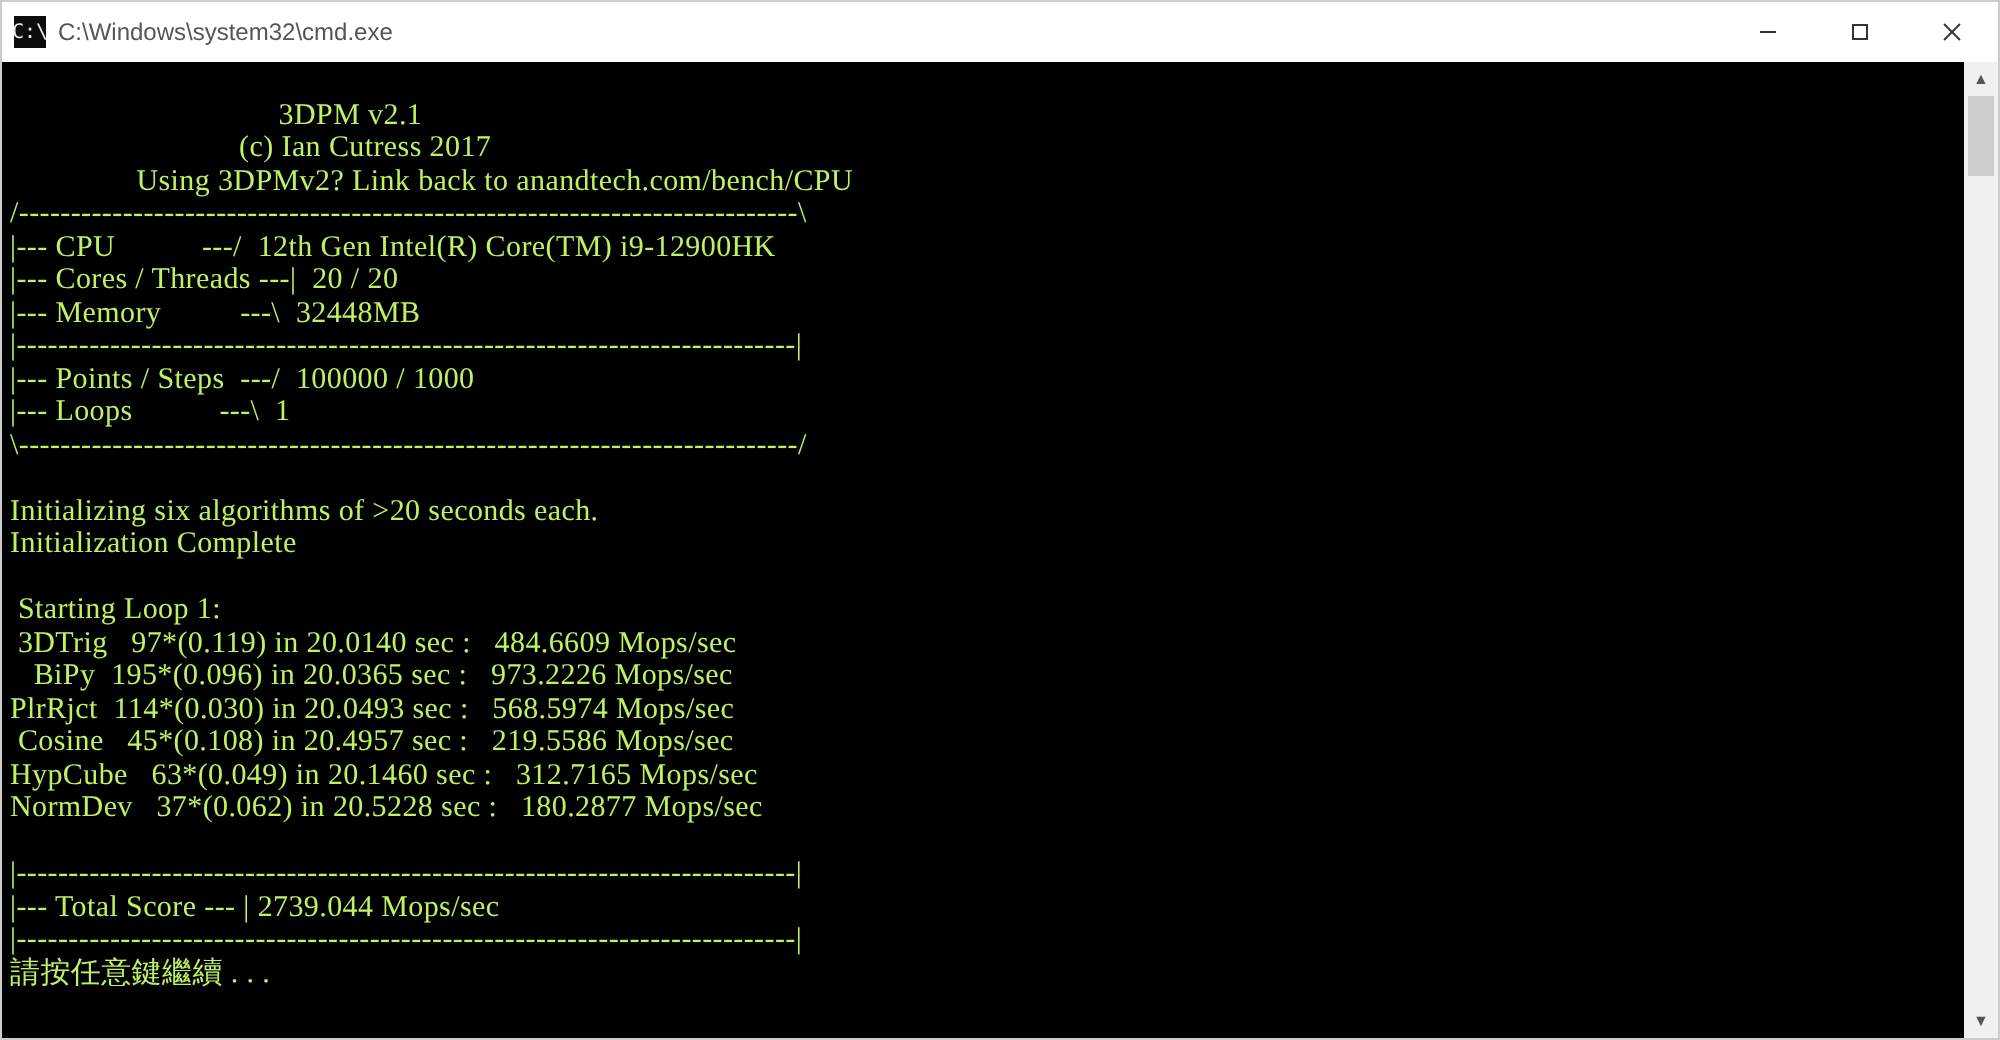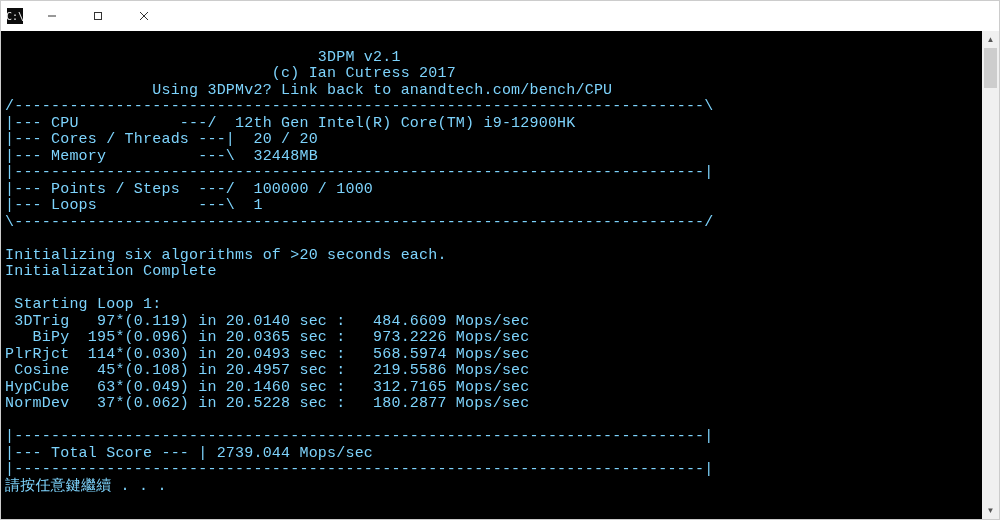--- a/index.html
+++ b/index.html
@@ -51,22 +51,22 @@
     align-items: center;
     justify-content: center;
     color: #333;
     font-size: 10px;
   }
   .ctrl svg { width: 10px; height: 10px; }
 
   .console {
     flex: 1;
     background: #000;
-    color: #7dd3fc;
-    font-family: Liberation Mono, monospace;
+    color: #bef264;
+    font-family: Liberation Serif, serif;
     font-size: 15px;
     line-height: 1.1;
     padding: 2px 4px;
     white-space: pre;
     letter-spacing: 0.2px;
     overflow: hidden;
   }
   .scrollbar {
     position: absolute;
     right: 1px;
@@ -88,20 +88,21 @@
     position:absolute; left:2px; right:2px; top:0; height:40px;
     background:#cdcdcd;
   }
 </style>
 </head>
 <body>
 
 <div class="window">
   <div class="titlebar">
     <span class="icon">C:\</span>
+    <span class="title">C:\Windows\system32\cmd.exe</span>
     <div class="controls">
       <div class="ctrl">
         <svg viewBox="0 0 10 10">
             <line x1="1" y1="5" x2="9" y2="5" stroke="#333" stroke-width="1"></line>
           </svg>
       </div>
       <div class="ctrl">
         <svg viewBox="0 0 10 10">
             <rect x="1.5" y="1.5" width="7" height="7" fill="none" stroke="#333" stroke-width="1"></rect>
           </svg>

